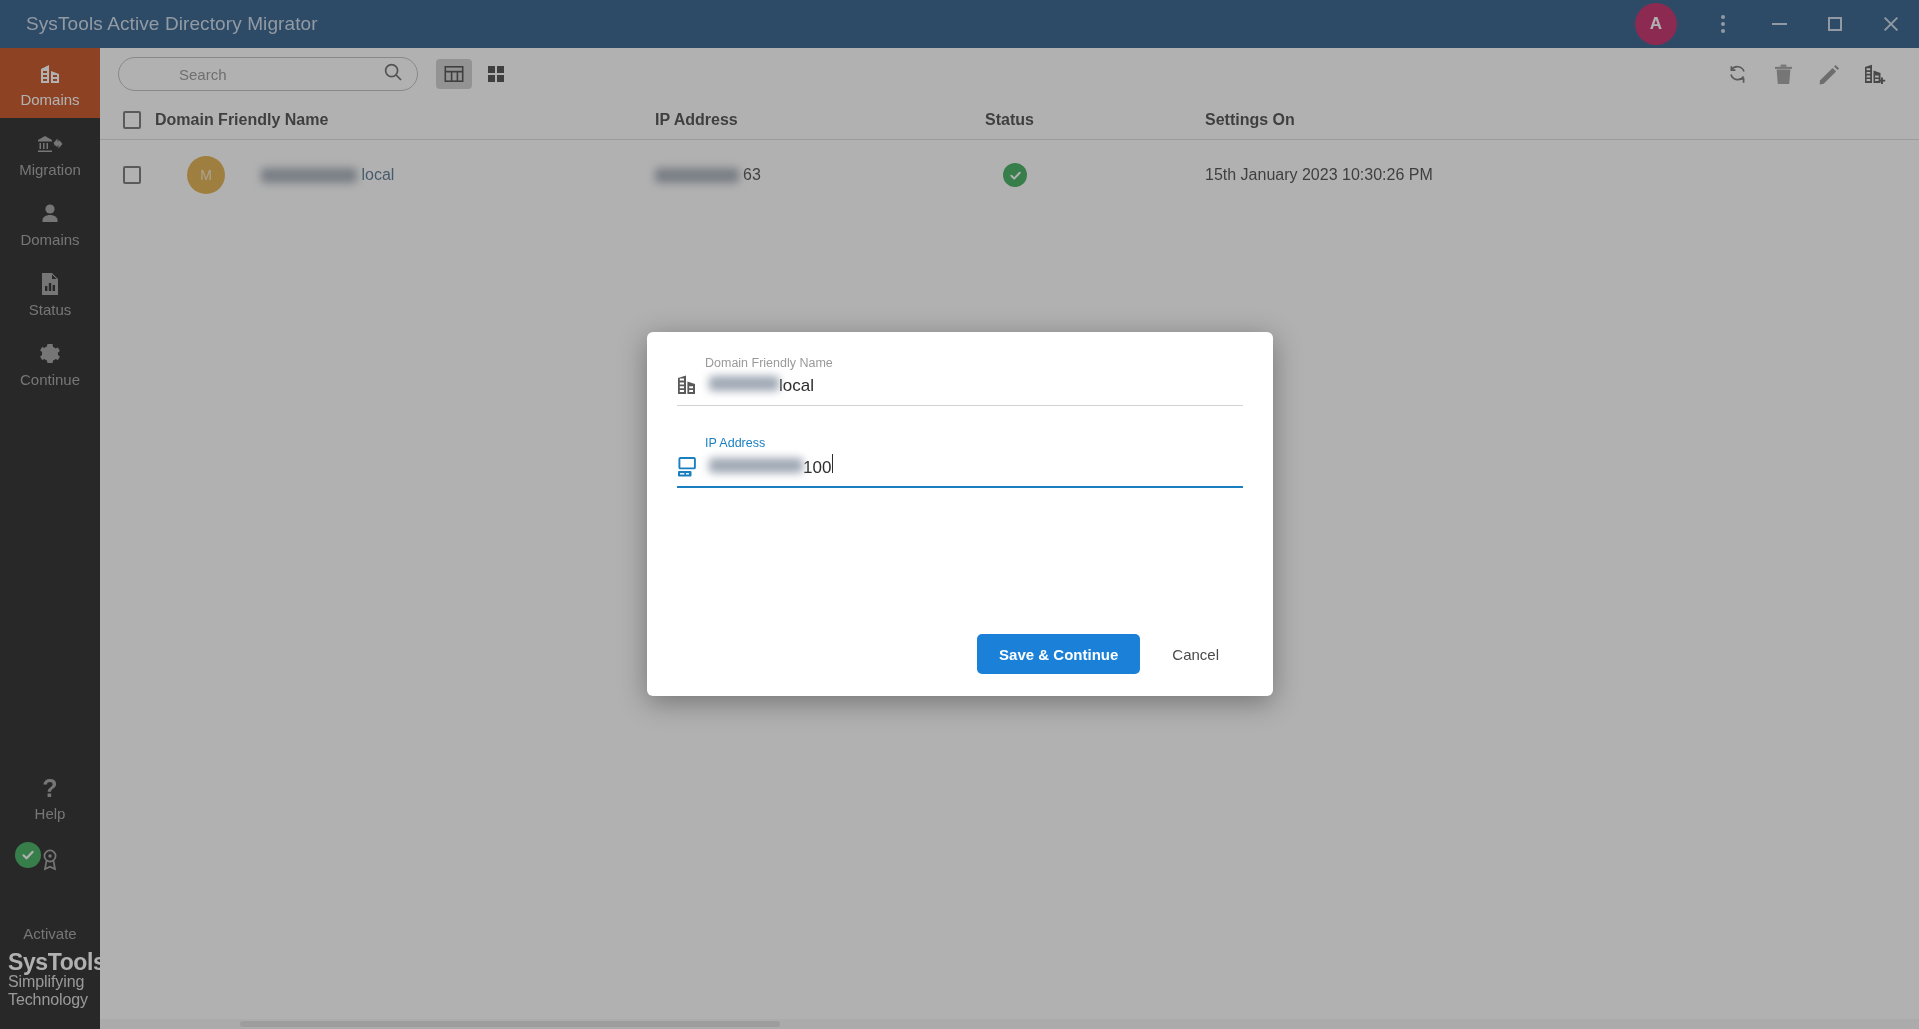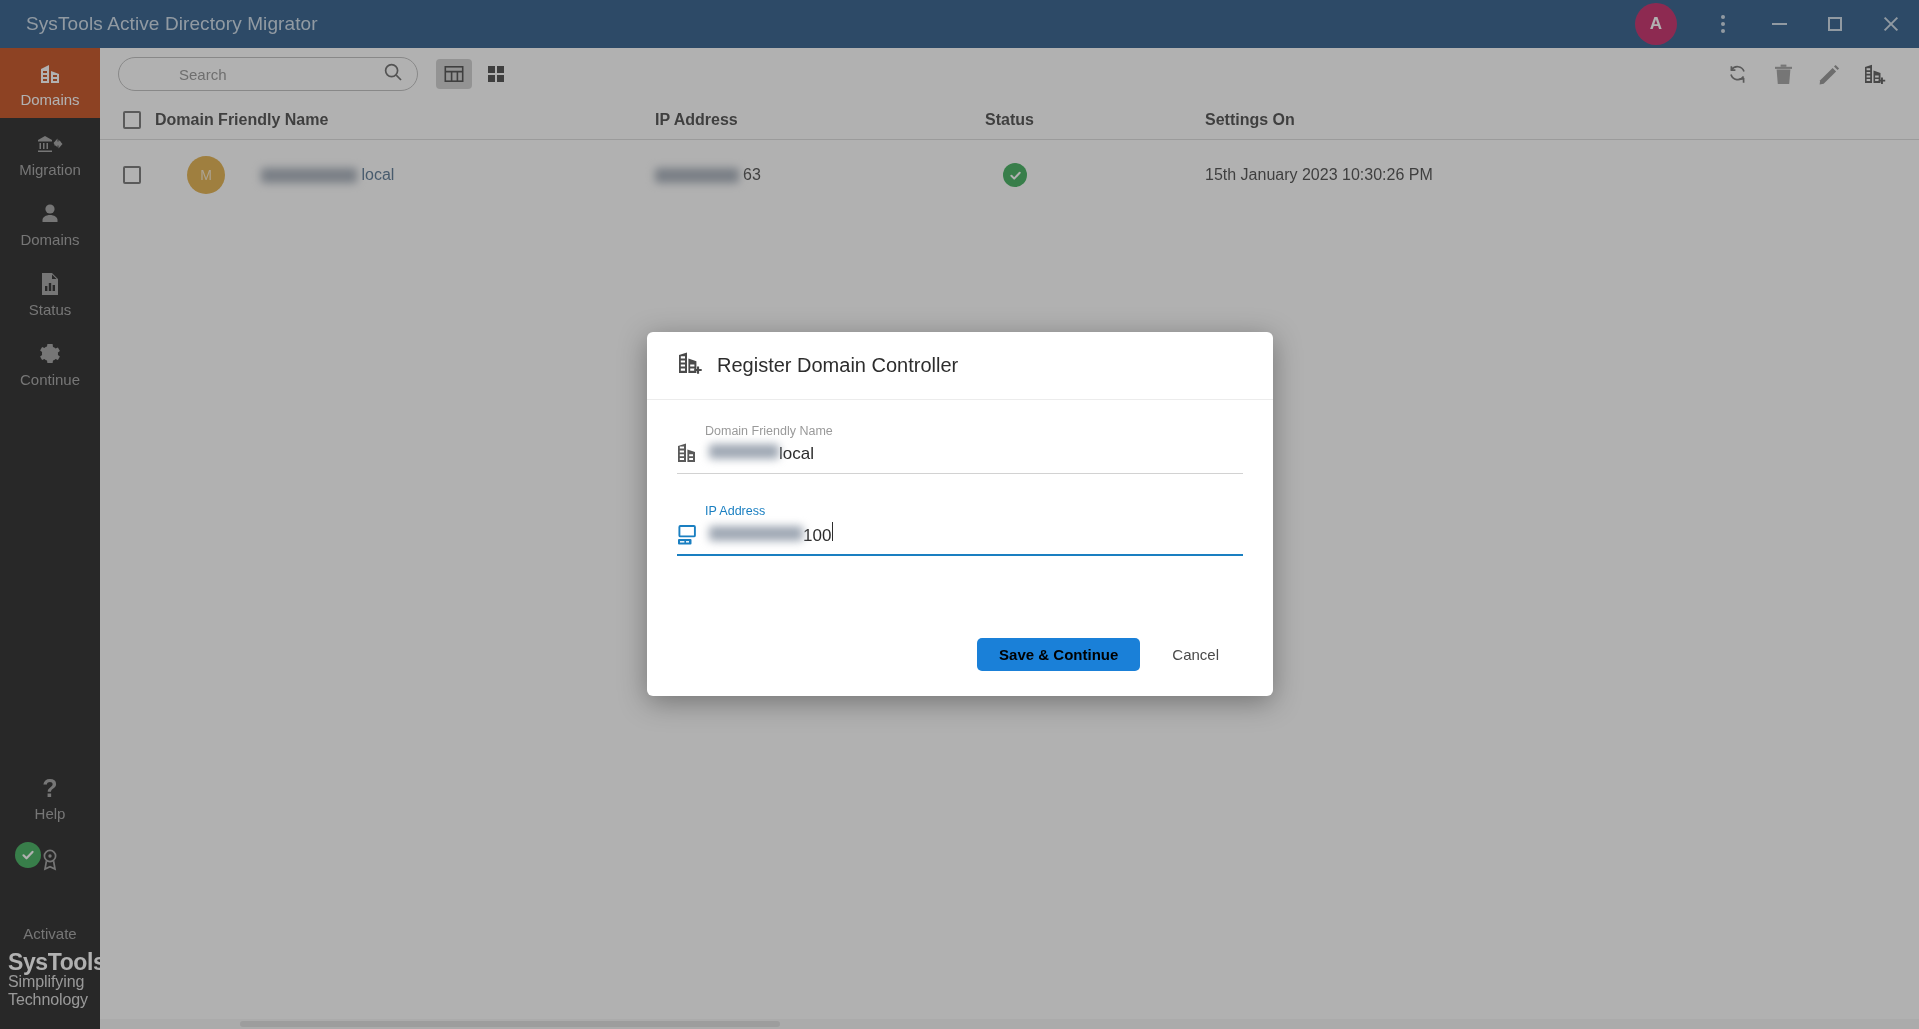--- a/index.html
+++ b/index.html
@@ -229,23 +229,23 @@
     vertical-align: -3px;
   }
 
   .modal-footer {
     position: absolute; bottom: 0; left: 0; right: 0;
     height: 84px;
     display: flex; align-items: center; justify-content: flex-end;
     padding-right: 32px; gap: 10px;
   }
   .btn-primary {
-    background: #1a80d8; color: #000000;
+    background: #1a80d8; color: #ffffff;
     border: none; border-radius: 5px;
-    height: 33px; padding: 0 22px;
+    height: 40px; padding: 0 22px;
     font-size: 15px; font-weight: bold;
     font-family: "Liberation Sans", sans-serif;
   }
   .btn-text {
     background: transparent; border: none;
     color: #4a4a4a; font-size: 15px;
     padding: 0 22px; height: 36px;
     font-family: "Liberation Sans", sans-serif;
   }
 
@@ -469,29 +469,20 @@
 </div>
 
 <div class="hscroll">
   <div class="hscroll-thumb"></div>
 </div>
 
 <div class="overlay"></div>
 
 <div class="modal">
 
-  <div class="modal-header">
-    <span>
-      <svg width="26" height="25" viewBox="0 0 26 25" fill="#4a4a4a">
-        <path d="M2 22V4l8-2.6V22H2zm1.8-2.3h4.2v-2.1H3.8v2.1zm0-4.1h4.2v-2.1H3.8v2.1zm0-4.1h4.2V9.4H3.8v2.1zm0-4.1h4.2V5.3H3.8v2.1zM11.4 22V7.6l8 2.7V22h-8zm1.8-2.3h4.2v-2.1h-4.2v2.1zm0-4.1h4.2v-2.1h-4.2v2.1z"></path>
-        <path d="M20 15.4h2.1v2.6h2.6v2.1h-2.6v2.6H20v-2.6h-2.6v-2.1H20v-2.6z"></path>
-      </svg>
-    </span>
-    <span class="modal-title">Register Domain Controller</span>
-  </div>
 
   <div class="modal-body">
 
     <div class="field">
       <div class="field-label">Domain Friendly Name</div>
       <div class="field-row">
         <span class="field-icon">
           <svg width="22" height="22" viewBox="0 0 22 22" fill="#5a5a5a">
             <path d="M1 20V4l8-2.6V20H1zm1.8-2h4.2v-2H2.8v2zm0-3.8h4.2v-2H2.8v2zm0-3.8h4.2v-2H2.8v2zM2.8 6.6h4.2v-2H2.8v2zM10.4 20V7.4l7.6 2.6V20h-7.6zm1.8-2h3.8v-2h-3.8v2zm0-3.8h3.8v-2h-3.8v2z"></path>
           </svg>

